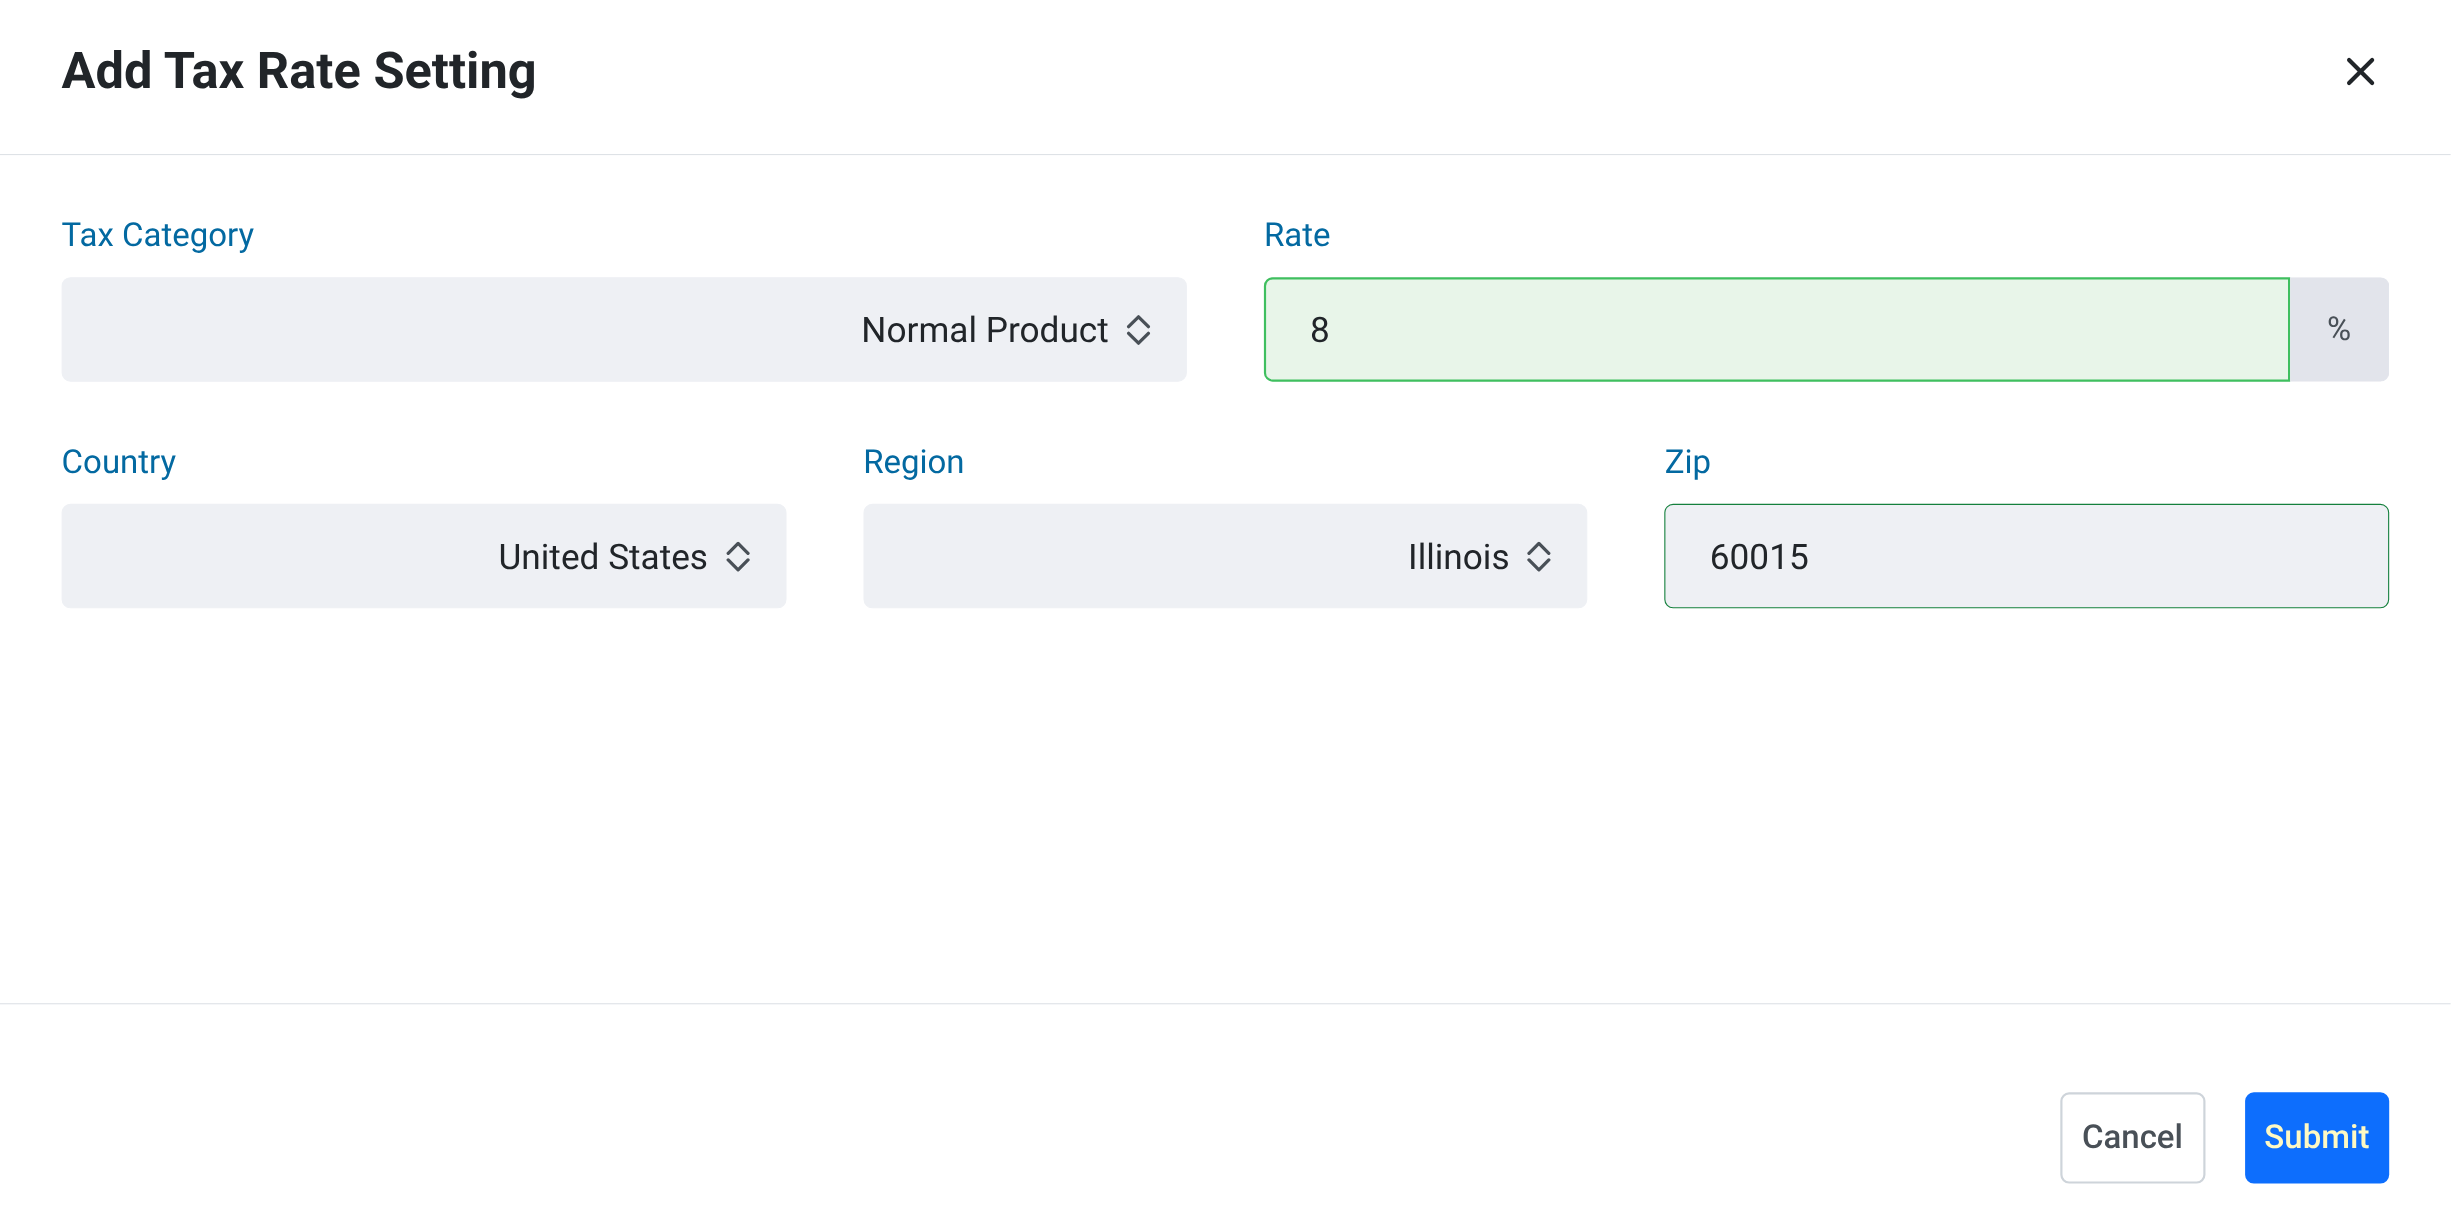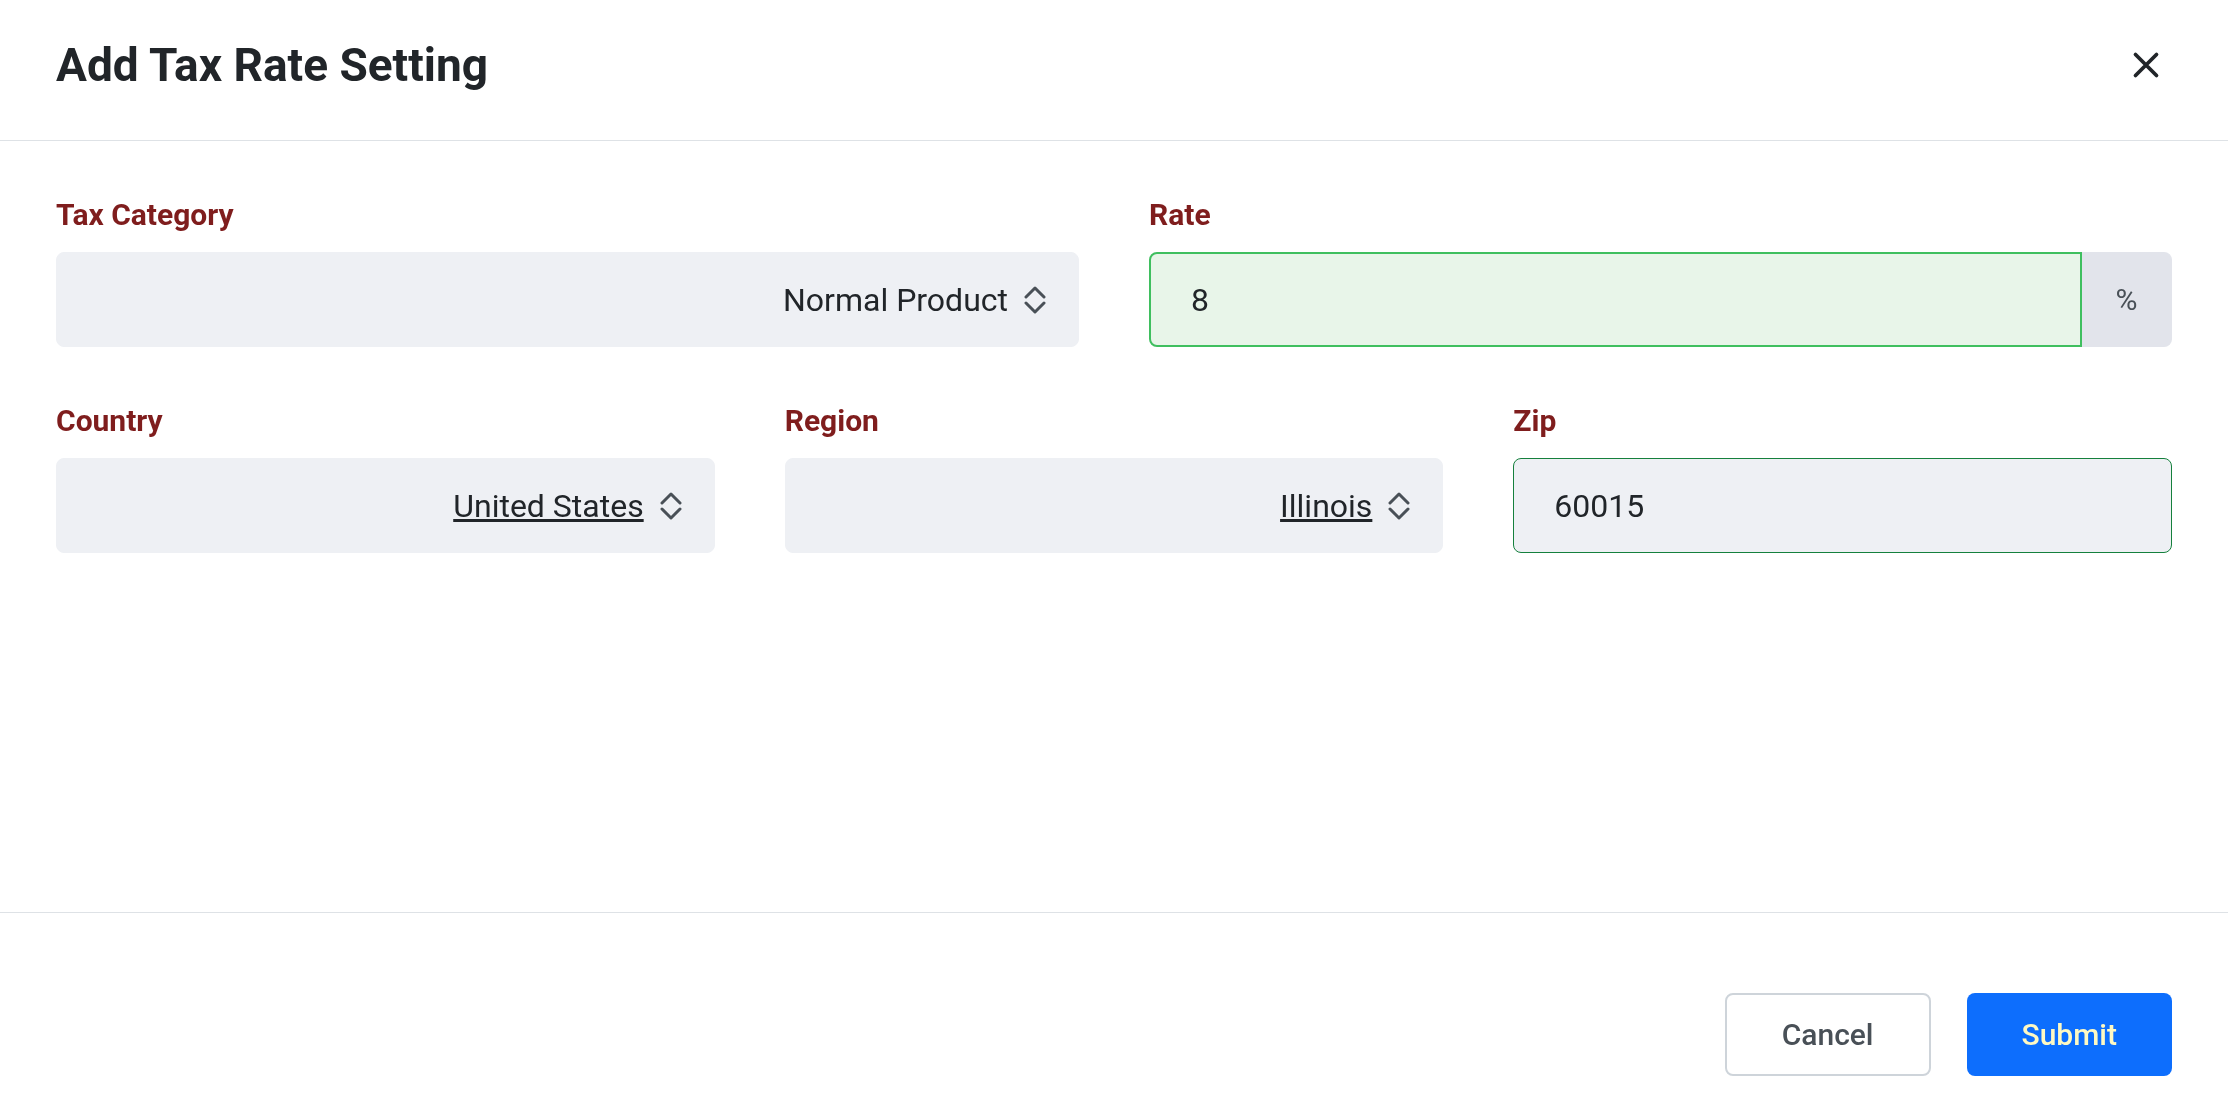--- a/index.html
+++ b/index.html
@@ -60,42 +60,41 @@
       flex-direction: column;
     }
     .form-group.half {
       flex: 1;
     }
     .form-group.third {
       flex: 1;
     }
     .form-label {
       font-size: 30px;
-      font-weight: 700;
-      color: #7f1d1d;
+      font-weight: 400;
+      color: #0369a1;
       margin-bottom: 20px;
     }
     .form-select {
       position: relative;
       width: 100%;
       height: 95px;
       background-color: #eef0f4;
       border: 1px solid #eef0f4;
       border-radius: 8px;
       padding: 0 70px 0 48px;
       font-size: 32px;
       color: #212529;
       cursor: pointer;
       display: flex;
       align-items: center;
       justify-content: flex-end;
     }
     .form-select.small {
       height: 95px;
-      text-decoration: underline;
     }
     .select-arrows {
       position: absolute;
       right: 32px;
       top: 50%;
       transform: translateY(-50%);
       display: flex;
       flex-direction: column;
       gap: 2px;
     }
@@ -140,21 +139,21 @@
       min-width: 90px;
     }
     .modal-footer {
       border-top: 1px solid #dee2e6;
       padding: 40px 56px;
       display: flex;
       justify-content: flex-end;
       gap: 36px;
     }
     .btn {
-      padding: 22px 55px;
+      padding: 22px 18px;
       font-size: 30px;
       font-weight: 500;
       border-radius: 8px;
       cursor: pointer;
       border: none;
       font-family: inherit;
       margin-top: 40px;
     }
     .btn-outline {
       background: #ffffff;

